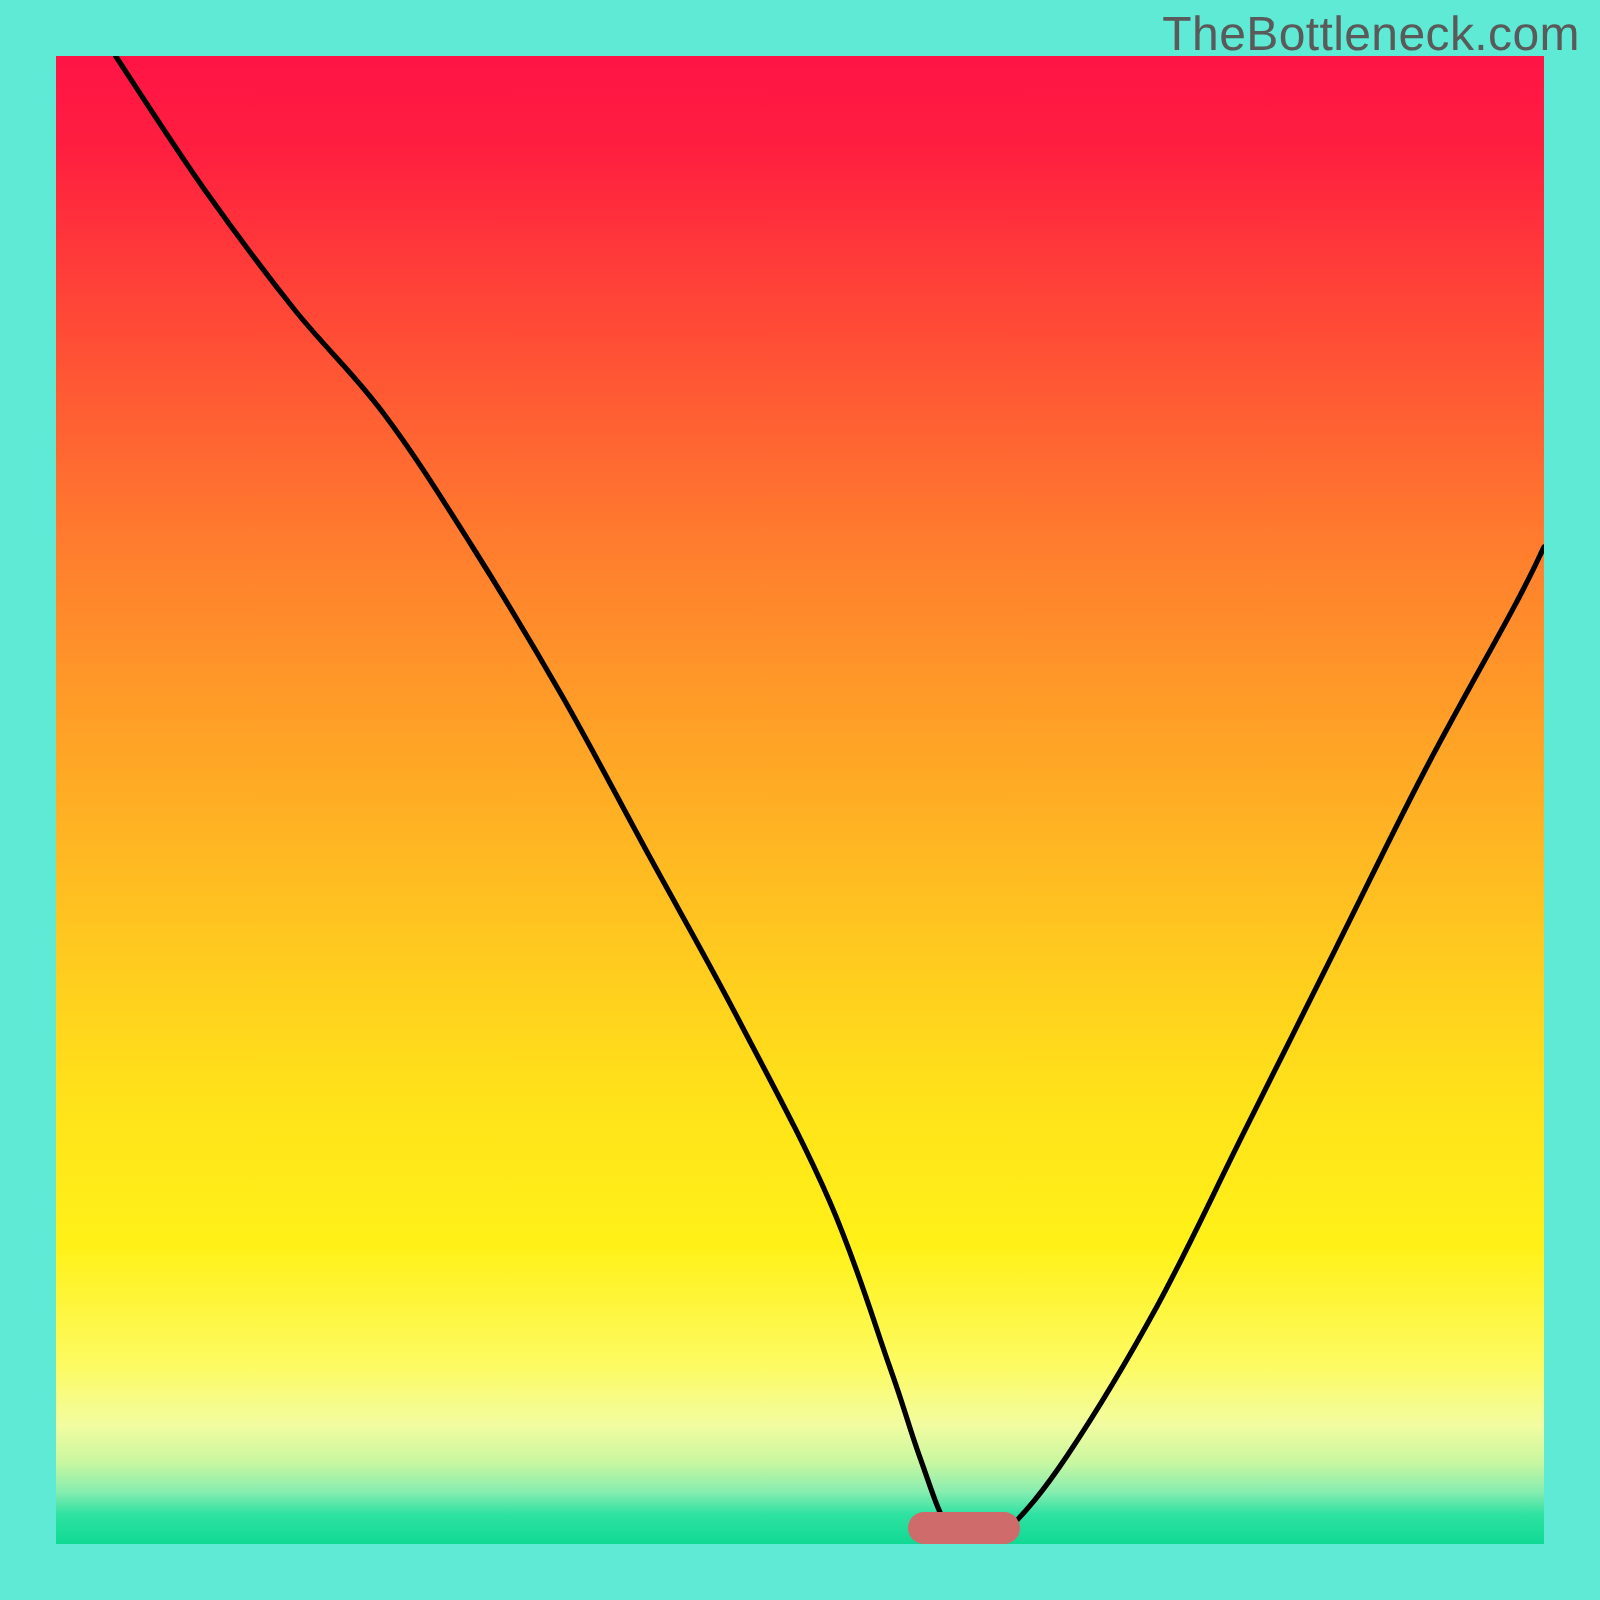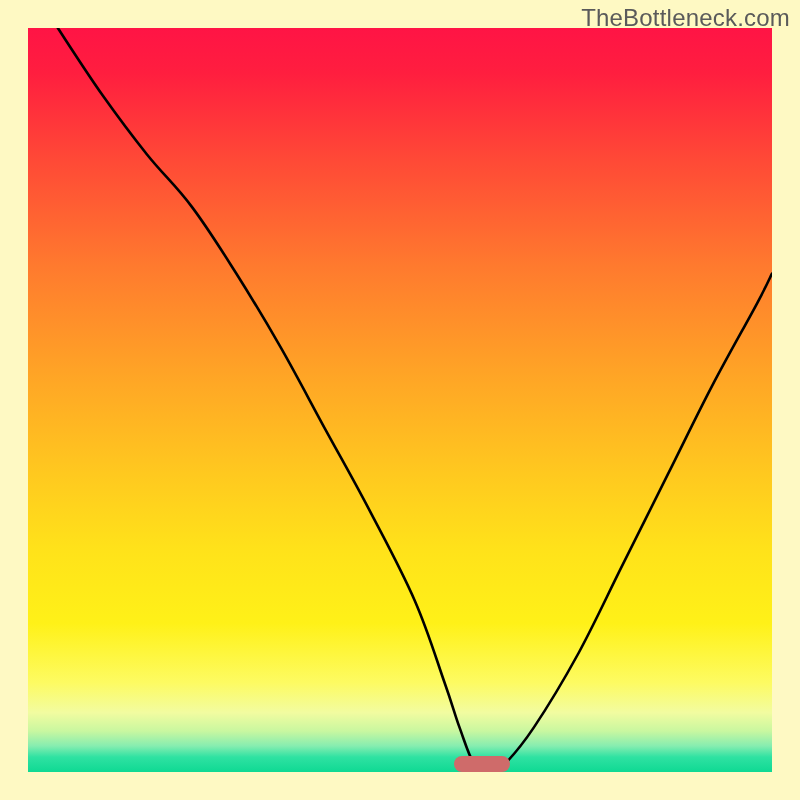--- a/index.html
+++ b/index.html
@@ -1,21 +1,21 @@
 <!DOCTYPE html>
 <html><head>
 <meta charset="utf-8">
 <style>
   * { margin: 0; padding: 0; box-sizing: border-box; }
   html, body { width: 800px; height: 800px; background: #000; overflow: hidden; }
 
   .frame {
     position: absolute;
     inset: 0;
-    background: #fef9c3;
+    background: #5eead4;
   }
 
   .plot {
     position: absolute;
     left: 28px;
     top: 28px;
     width: 744px;   
     height: 744px;
     overflow: hidden;
   }

